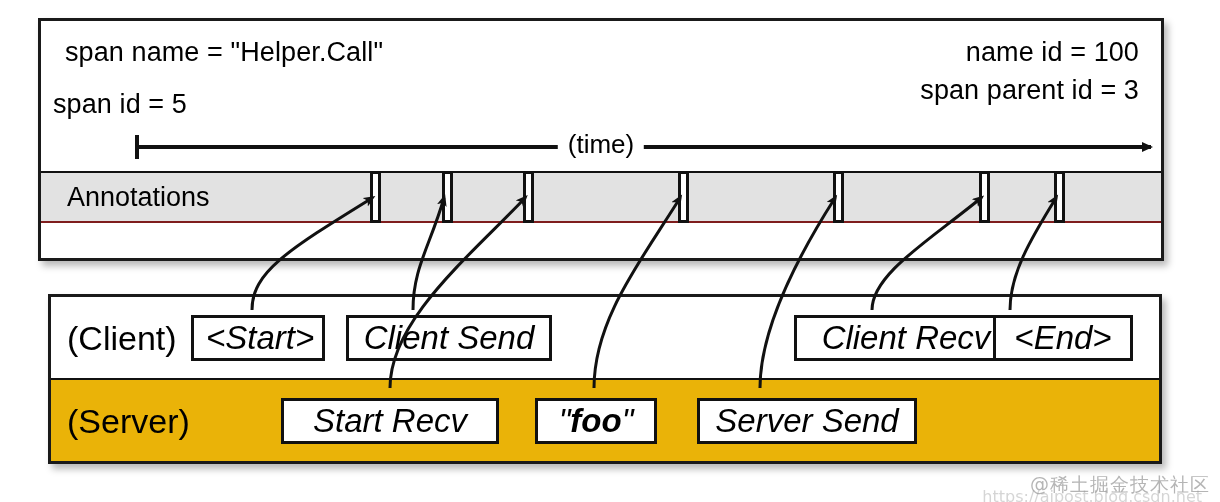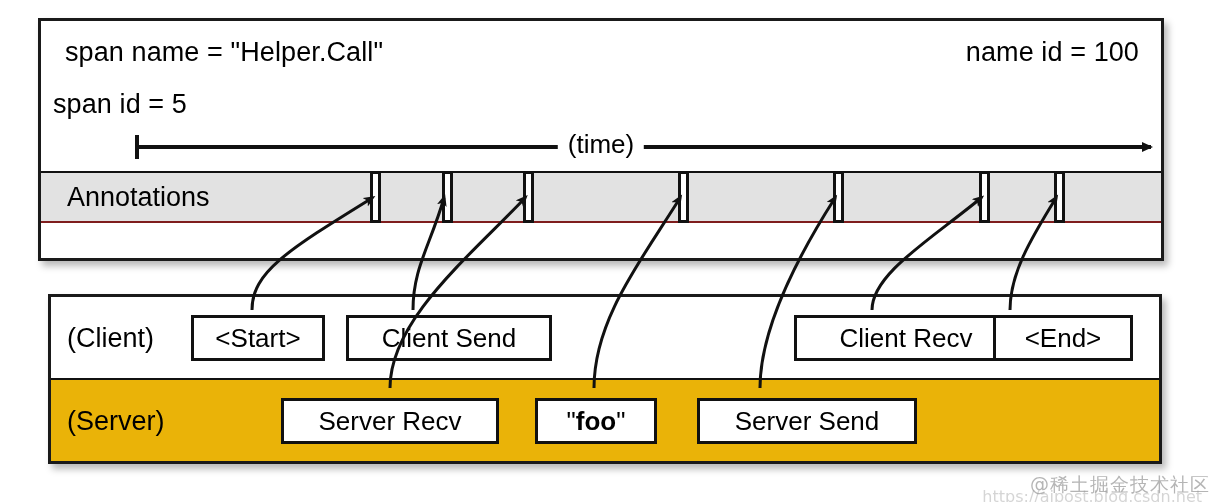--- a/index.html
+++ b/index.html
@@ -63,28 +63,29 @@
   #participants-panel{left:48px;top:294px;width:1114px;height:170px;}
   #client-row{
     position:absolute;left:0;top:0;width:100%;height:81px;background:#ffffff;
   }
   #server-row{
     position:absolute;left:0;top:81px;width:100%;height:83px;
     background:#eab308;border-top:2px solid #111;box-sizing:border-box;
   }
   .row-label{
     position:absolute;left:16px;top:50%;transform:translateY(-50%);
-    font-size:27px;line-height:1;white-space:nowrap;
+    font-size:34px;line-height:1;white-space:nowrap;
   }
   .evt{
     position:absolute;top:50%;transform:translateY(-50%);
     background:#ffffff;border:3px solid #111;box-sizing:border-box;
     height:46px;line-height:40px;text-align:center;
-    font-size:26px;white-space:nowrap;
+    font-size:33px;white-space:nowrap;
     padding:0 12px;
+    font-style:italic;
   }
   .evt.bold b{font-weight:bold;}
 
   
   #connectors{position:absolute;left:0;top:0;width:1220px;height:502px;
     pointer-events:none;overflow:visible;}
 
   
   #watermark{
     position:absolute;right:10px;bottom:4px;
@@ -105,20 +106,21 @@
 <div id="stage">
 
   <div class="panel" id="span-panel">
 
     <div class="meta" id="span-name">span name = "Helper.Call"</div>
 
     <div class="meta" id="span-id">span id = 5</div>
 
     <div class="meta" id="trace-id">name id = 100</div>
 
+    <div class="meta" id="span-parent-id">span parent id = 3</div>
 
     <div id="time-axis">
       <svg width="1120" height="46" viewBox="0 0 1120 46">
         <defs>
           <marker id="arrowRight" markerWidth="12" markerHeight="12" refX="9" refY="5" orient="auto" markerUnits="userSpaceOnUse">
             <path d="M0,0 L11,5 L0,10 z" fill="#111"></path>
           </marker>
         </defs>
         <line x1="96" y1="10" x2="96" y2="34" stroke="#111" stroke-width="4"></line>
         <line x1="96" y1="22" x2="1110" y2="22" stroke="#111" stroke-width="4" marker-end="url(#arrowRight)"></line>
@@ -148,21 +150,21 @@
           <div class="evt" style="left: 140px; width: 134px;"><span>&lt;Start&gt;</span></div>
           <div class="evt" style="left: 295px; width: 206px;"><span>Client Send</span></div>
           <div class="evt" style="left: 743px; width: 224px;"><span>Client Recv</span></div>
           <div class="evt" style="left: 942px; width: 140px;"><span>&lt;End&gt;</span></div>
         </div>
     </div>
 
     <div id="server-row">
       <div class="row-label">(Server)</div>
       <div id="server-events-host">
-          <div class="evt" style="left: 230px; width: 218px;"><span>Server Recv</span></div>
+          <div class="evt" style="left: 230px; width: 218px;"><span>Start Recv</span></div>
           <div class="evt bold" style="left: 484px; width: 122px;"><span>"<b>foo</b>"</span></div>
           <div class="evt" style="left: 646px; width: 220px;"><span>Server Send</span></div>
         </div>
     </div>
   </div>
 
   <svg id="connectors" viewBox="0 0 1220 502">
     <defs>
       <marker id="arrowHead" markerWidth="16" markerHeight="16" refX="8" refY="5" orient="auto" markerUnits="userSpaceOnUse">
         <path d="M0,0 L12,5 L0,10 L3,5 z" fill="#111"></path>

